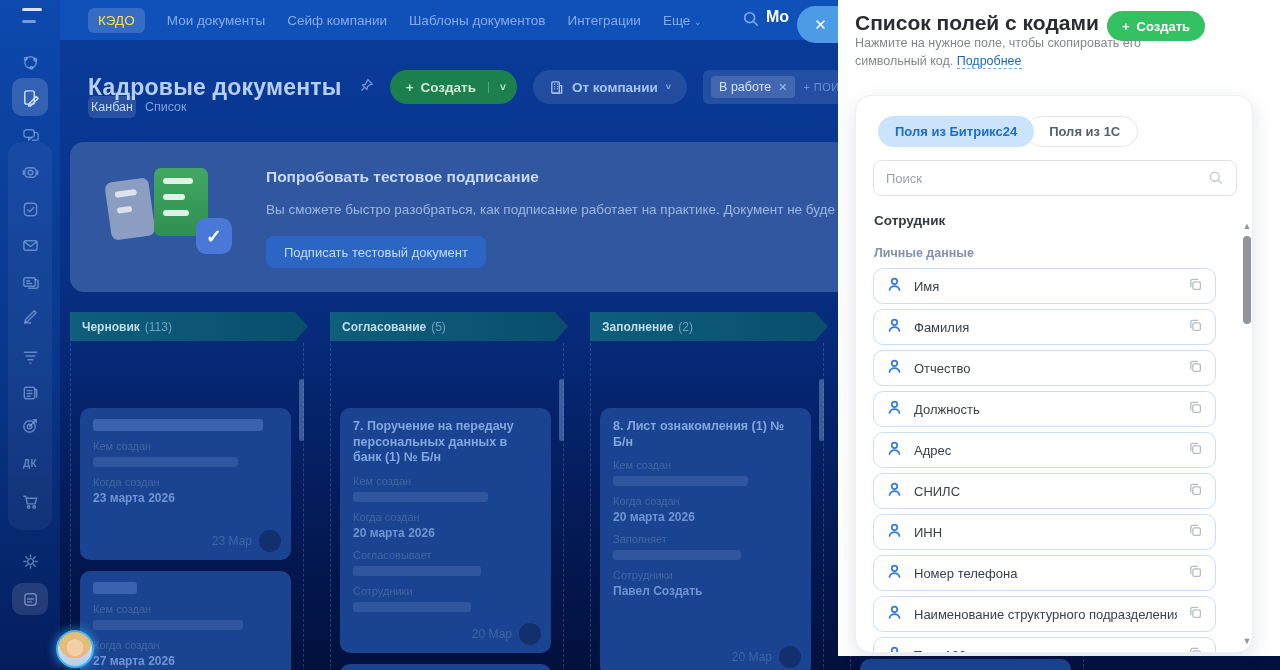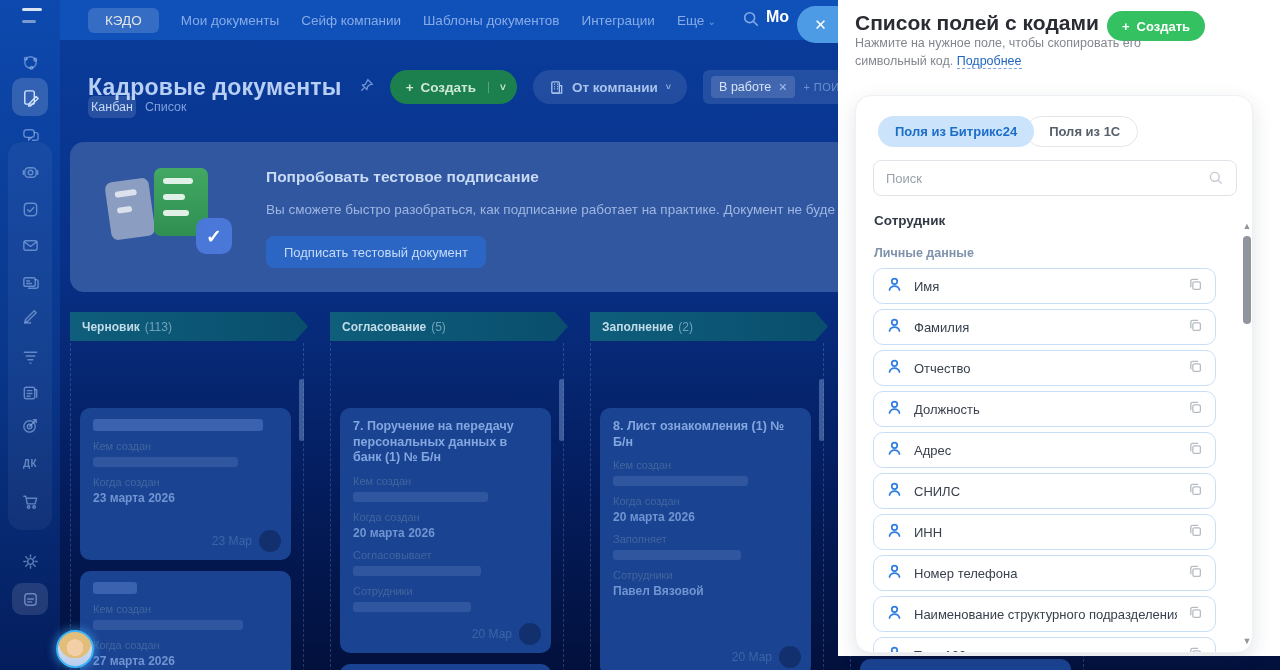--- a/index.html
+++ b/index.html
@@ -27,21 +27,21 @@
                  background:
                    radial-gradient(circle at 50% 46%, #f2cfa6 0 33%, rgba(0,0,0,0) 34%),
                    radial-gradient(circle at 50% 30%, #e3bd7a 0 55%, rgba(0,0,0,0) 56%),
                    linear-gradient(180deg,#dfe9f7 0%,#b9cdec 100%);
                  z-index:4; }
 
   
   .topnav { position:absolute; left:60px; top:0; width:1220px; height:40px; background:#0f51b9;
             display:flex; align-items:center; gap:22px; padding-left:28px; color:#87abe8; font-size:13.5px; }
   .nav-item { cursor:pointer; white-space:nowrap; }
-  .nav-item.active { background:rgba(255,255,255,.16); color:#e5e5e5; padding:5px 17px; border-radius:6px; }
+  .nav-item.active { background:rgba(255,255,255,.16); color:#fde047; padding:5px 10px; border-radius:6px; }
   .nav-more .chev { font-size:10px; margin-left:3px; opacity:.8; }
   .top-search { position:absolute; left:742px; top:10px; color:#7fa6e6; }
   .top-search svg { width:18px; height:18px; stroke:currentColor; fill:none; stroke-width:1.8; stroke-linecap:round; }
   .top-partial { position:absolute; left:766px; top:8px; color:#fff; font-size:16px; font-weight:bold; }
 
   
   .page-head { position:absolute; left:88px; top:50px; display:flex; align-items:center; gap:16px;margin-top:20px; }
   .page-title { color:#b7cff4; font-size:23px; font-weight:bold; letter-spacing:.2px; white-space:nowrap; }
   .pin { color:#6f93d6; margin-left:2px; }
   .pin svg { width:14px; height:14px; stroke:currentColor; fill:none; stroke-width:1.6; stroke-linecap:round; }
@@ -395,21 +395,21 @@
         <div class="kthumb"></div>
         <div class="kcard" style="top:65px;height:268px">
           <div class="ktitle">8. Лист ознакомления (1) № Б/н</div>
           <div class="klabel">Кем создан</div>
           <div class="bar bar-val" style="width:135px"></div>
           <div class="klabel">Когда создан</div>
           <div class="kval">20 марта 2026</div>
           <div class="klabel">Заполняет</div>
           <div class="bar bar-val" style="width:128px"></div>
           <div class="klabel">Сотрудники</div>
-          <div class="kval">Павел Вязовой</div>
+          <div class="kval">Павел Создать</div>
           <div class="kfoot">
               <span class="kdate">20 Мар</span>
               <span class="kav"></span>
             </div>
         </div>
 
       </div>
     </div>
 
     <div class="kcol">

